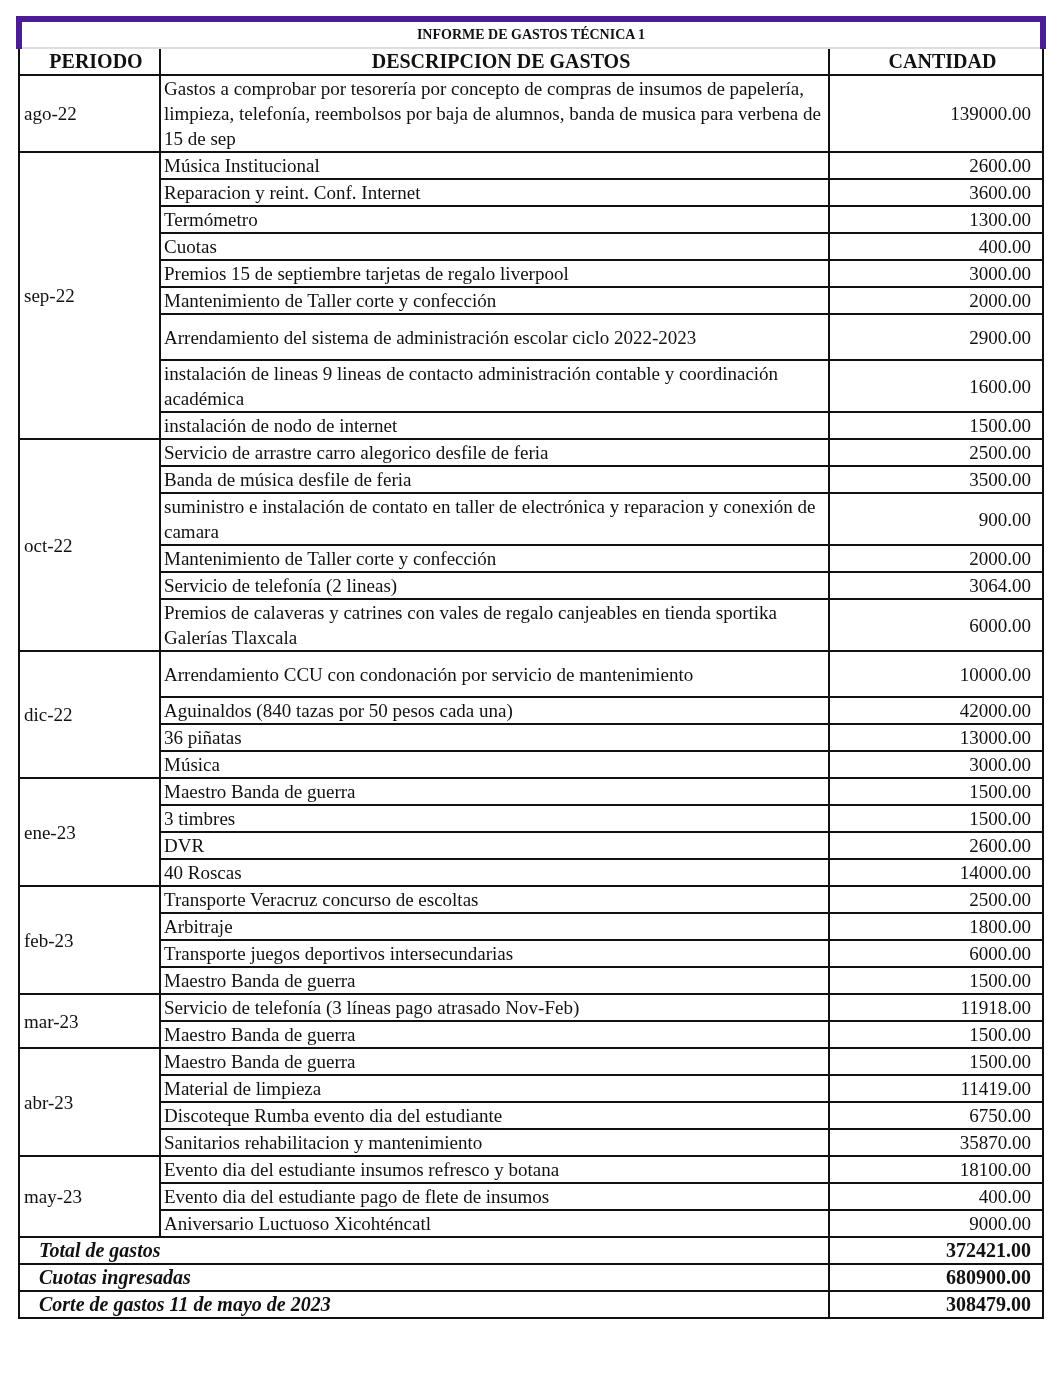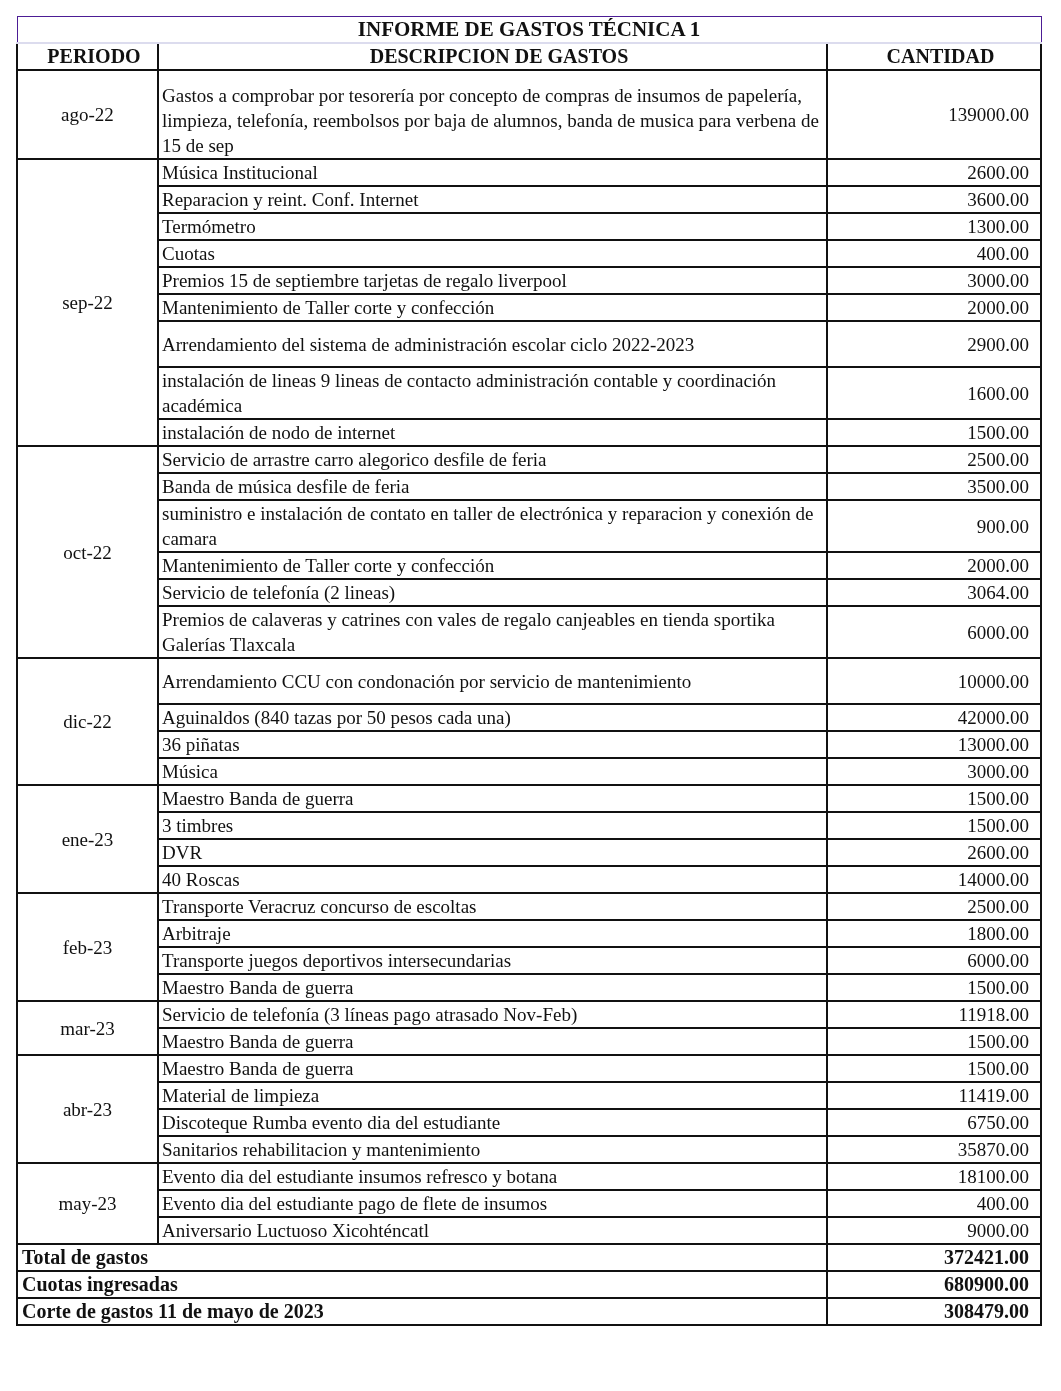--- a/index.html
+++ b/index.html
@@ -3,30 +3,30 @@
 <meta charset="utf-8">
 <style>
   html, body { margin: 0; padding: 0; background: #ffffff; }
   body { width: 1061px; height: 1391px; position: relative; font-family: "Liberation Serif", "DejaVu Serif", serif; color: #111; }
   .sheet { position: absolute; left: 16px; top: 16px; width: 1024px; }
   table { border-collapse: collapse; width: 1024px; table-layout: fixed; }
   col.c1 { width: 141px; }
   col.c2 { width: 669px; }
   col.c3 { width: 214px; }
   td, th { border: 2px solid #111; padding: 0 4px; font-size: 19px; line-height: 25px; vertical-align: middle; }
-  .title-row th { border: 1px solid #4c1d95; border-bottom: 2px solid #dcdcee; font-weight: bold; font-size: 21px; height: 24px; text-align: center; font-family: Liberation Serif, serif; }
+  .title-row th { border: 6px solid #4c1d95; border-bottom: 2px solid #dcdcee; font-weight: bold; font-size: 14px; height: 24px; text-align: center; font-family: Liberation Serif, serif; }
   .head-row th { font-weight: bold; font-size: 20px; height: 24px; text-align: center; padding-left: 17px; }
-  td.period { text-align: center; }
+  td.period { text-align: left; }
   td.desc { text-align: left; padding-left: 3px; }
   td.amt { text-align: right; padding-right: 11px; }
   tr.item td { height: 23px; }
   tr.tall td.desc, tr.tall td.amt { height: 44px; }
-  tr.wrap td.desc { padding-top: 12px; padding-bottom: 0; }
+  tr.wrap td.desc { padding-top: 0; padding-bottom: 0; }
   tr.total td { font-weight: bold; font-size: 20px; height: 25px; }
-  tr.total td.label { padding-left: 4px; }
+  tr.total td.label { padding-left: 19px; font-style: italic; }
 </style>
 </head>
 <body>
 
 <div class="sheet">
   <table>
     <colgroup>
         <col class="c1">
         <col class="c2">
         <col class="c3">

